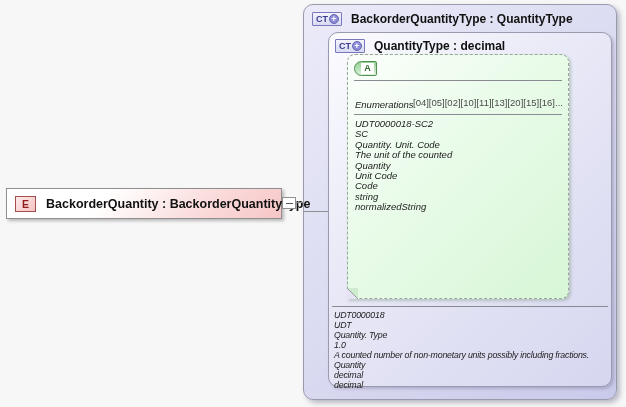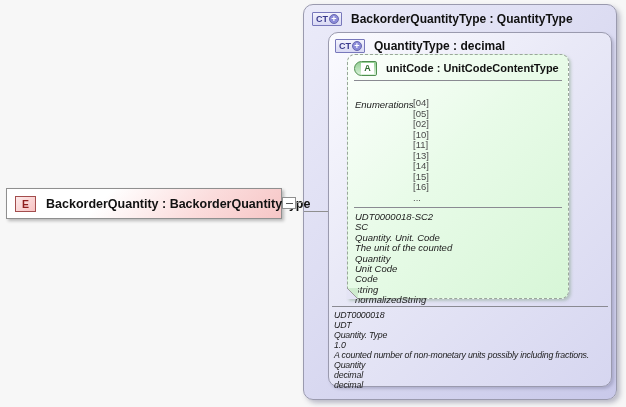--- a/index.html
+++ b/index.html
@@ -45,21 +45,21 @@
   .fold {
     position:absolute; left:-1px; bottom:-1px; width:11px; height:11px;
     background:linear-gradient(to top right,#e4e4f5 46%,#9a9a9a 46%,#9a9a9a 54%,#cfeccf 54%);
   }
   .attr-header { display:flex; align-items:center; gap:9px; padding:5px 7px 0 6px; height:21px; }
   .attr-title { font-size:11px; font-weight:bold; color:#111; white-space:nowrap; }
   .sep { border:0; border-top:1px solid #8a8a92; margin:4px 6px 2px 6px; }
 
   .enum-row { display:flex; padding:1px 0 0 7px;margin-top:16px; }
   .enum-label { font-size:9.5px; font-style:italic; color:#1a1a1a; width:58px; padding-top:1px; }
-  .enum-values { display:flex; flex-direction:column; }
+  .enum-values { display:flex; flex-direction:row; }
   .enum-values div { font-size:9.5px; line-height:10.5px; color:#4a4a4a; }
 
   .annotations { padding:2px 0 0 7px; }
   .annotations div {
     font-size:9.5px; font-style:italic; color:#1c1c1c; line-height:10.4px; white-space:nowrap;
   }
 
   
   .inner-sep { position:absolute; left:3px; right:3px; top:273px; border:0; border-top:1px solid #8a8a92; margin:0; }
   .inner-annotations { position:absolute; left:5px; top:277px; right:2px; }
@@ -144,33 +144,32 @@
             <span class="ct-plus">+</span>
           </span>
         <span class="box-title">QuantityType : decimal</span>
       </div>
 
       <div class="attr-box">
         <div class="attr-header">
           <span class="a-icon">
               <span class="a-inner">A</span>
             </span>
-          <span class="attr-title">unitCode : UnitCodeContentType</span>
         </div>
         <hr class="sep">
         <div class="enum-row">
           <div class="enum-label">Enumerations</div>
           <div class="enum-values">
               <div>[04]</div>
               <div>[05]</div>
               <div>[02]</div>
               <div>[10]</div>
               <div>[11]</div>
               <div>[13]</div>
-              <div>[14]</div>
+              <div>[20]</div>
               <div>[15]</div>
               <div>[16]</div>
               <div>...</div>
             </div>
         </div>
         <hr class="sep">
         <div class="annotations">
             <div>UDT0000018-SC2</div>
             <div>SC</div>
             <div>Quantity. Unit. Code</div>

